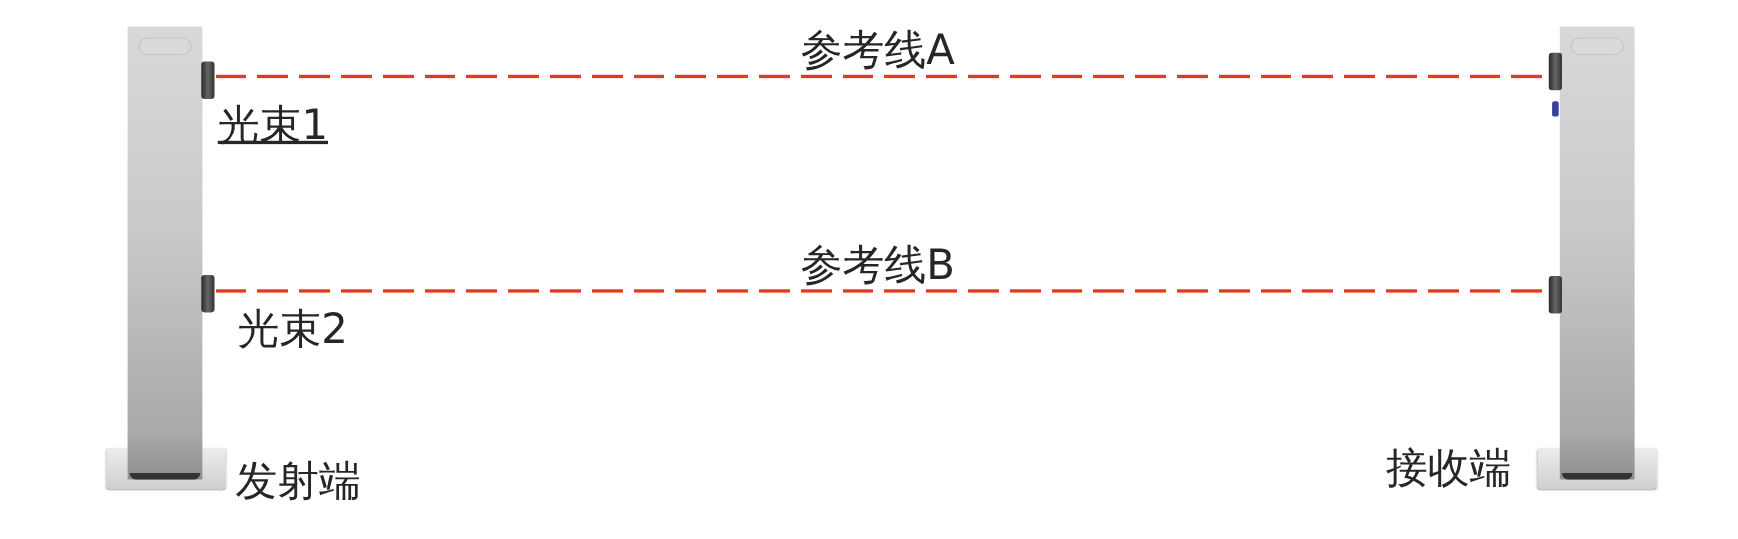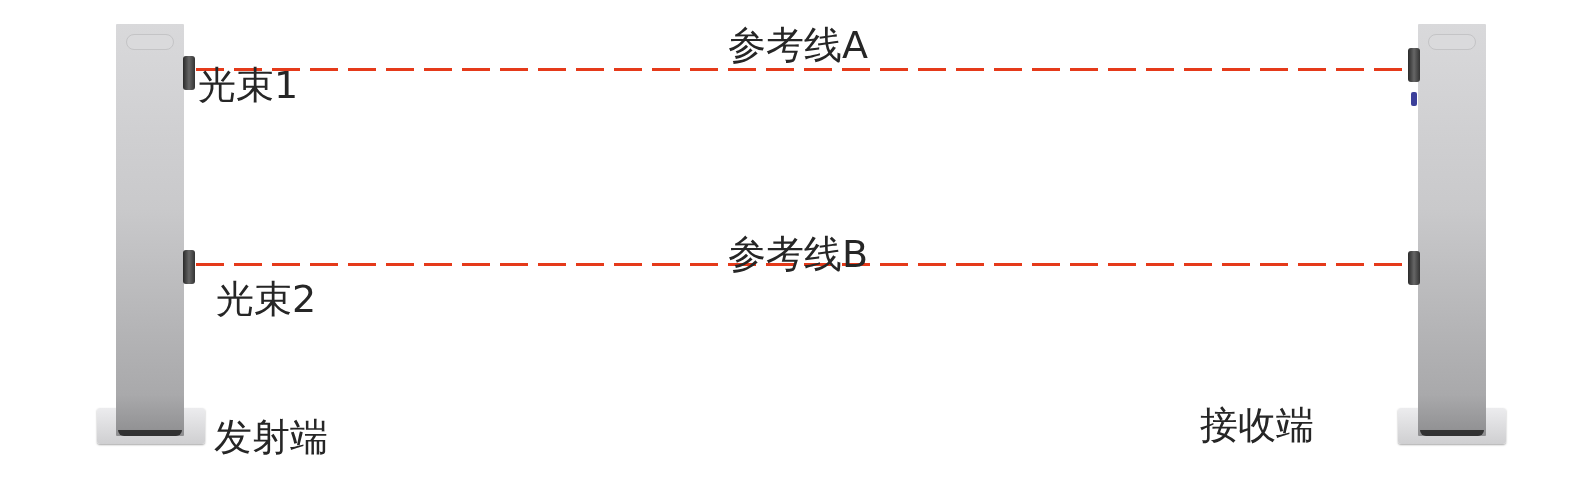--- a/index.html
+++ b/index.html
@@ -58,19 +58,19 @@
   <div class="bottom-shadow"></div>
 </div>
 <div class="sensor" style="left:1408px; top:48px;"></div>
 <div class="indicator" style="left:1411px; top:92px;"></div>
 <div class="sensor" style="left:1408px; top:251px;"></div>
 
 <div class="beam" style="left:196px; width:1212px; top:68px;"></div>
 <div class="beam" style="left:196px; width:1212px; top:263px;"></div>
 
 <div class="label" style="left:728px; top:26px;">参考线A</div>
-<div class="label" style="left:728px; top:235px;">参考线B</div>
+<div class="label" style="left:728px; top:222px;">参考线B</div>
 
-<div class="label" style="left:198px; top:66px;">光束1</div>
+<div class="label" style="left:198px; top:94px;text-decoration:underline;">光束1</div>
 <div class="label" style="left:216px; top:280px;">光束2</div>
 
 <div class="label" style="left:214px; top:418px;">发射端</div>
-<div class="label" style="left:1200px; top:406px;text-align:right;">接收端</div>
+<div class="label" style="left:1260px; top:406px;text-align:right;">接收端</div>
 
 </body></html>

